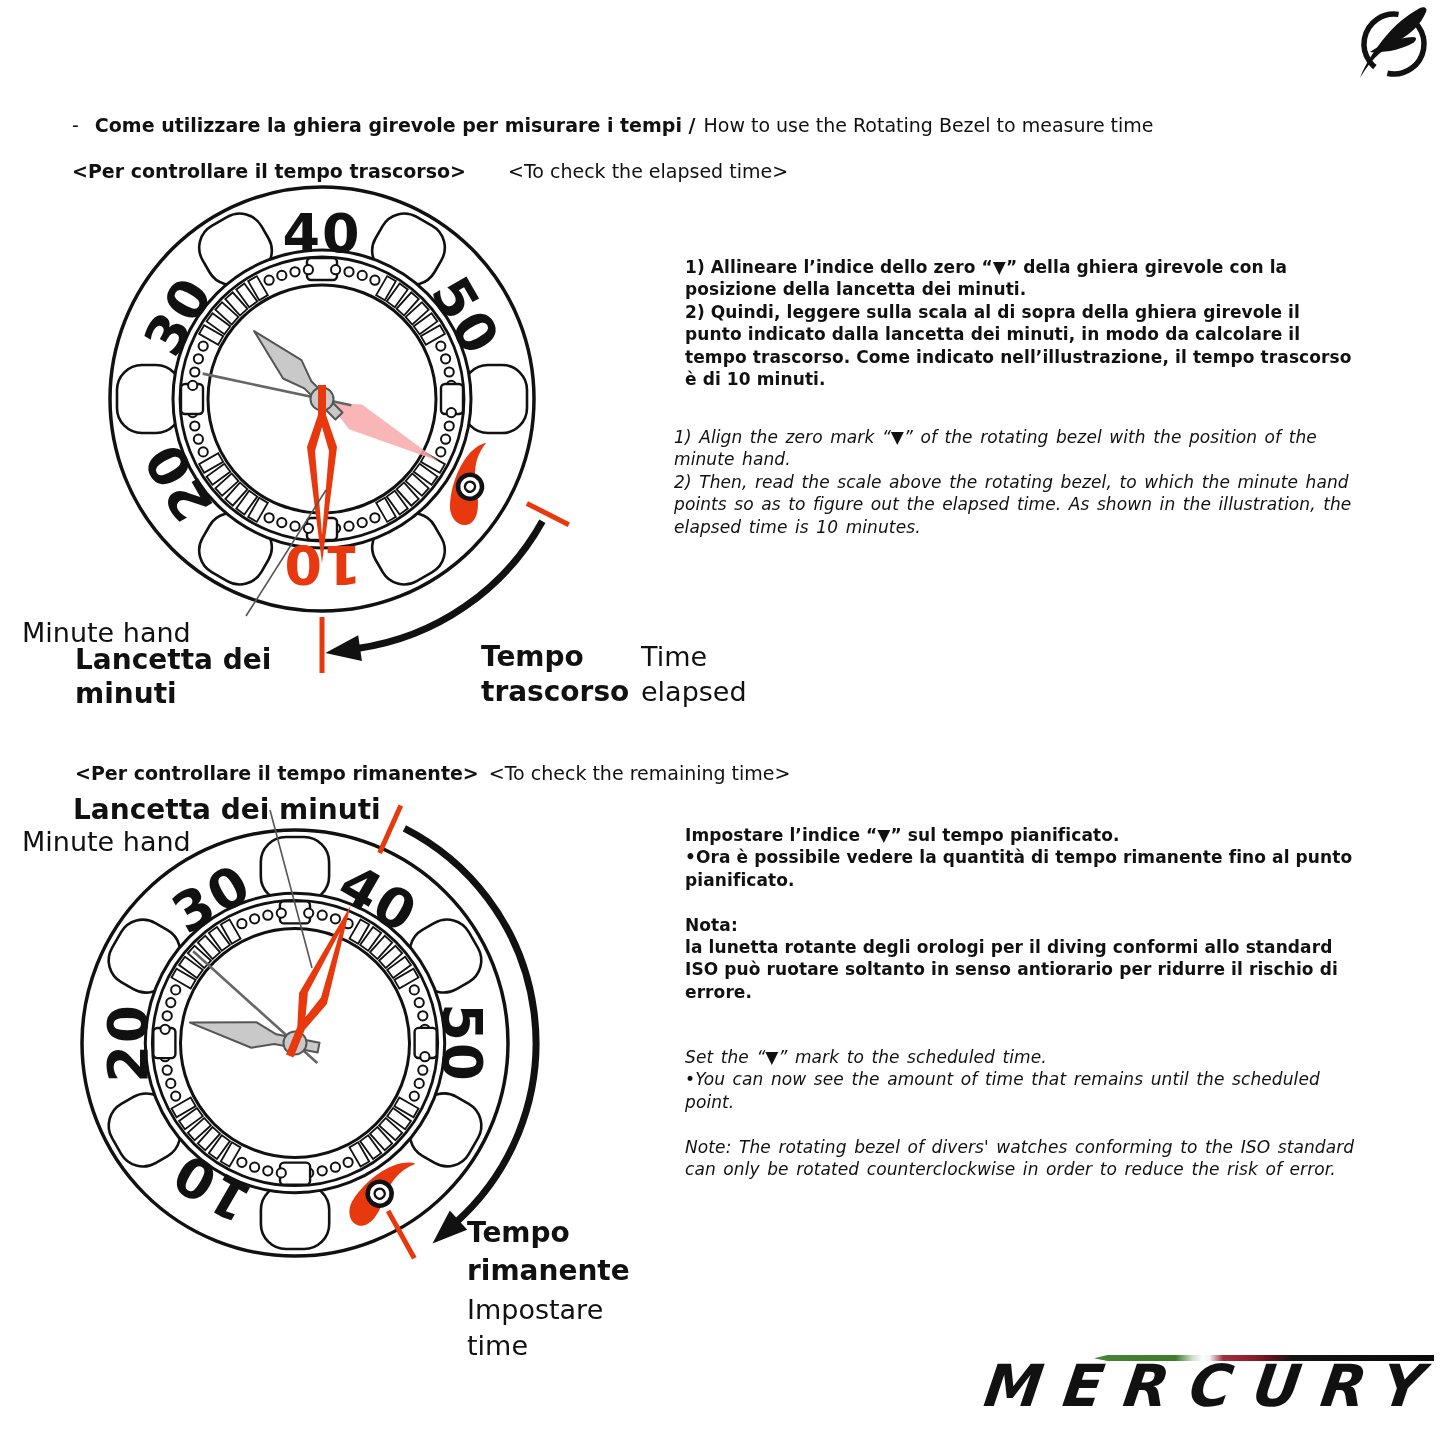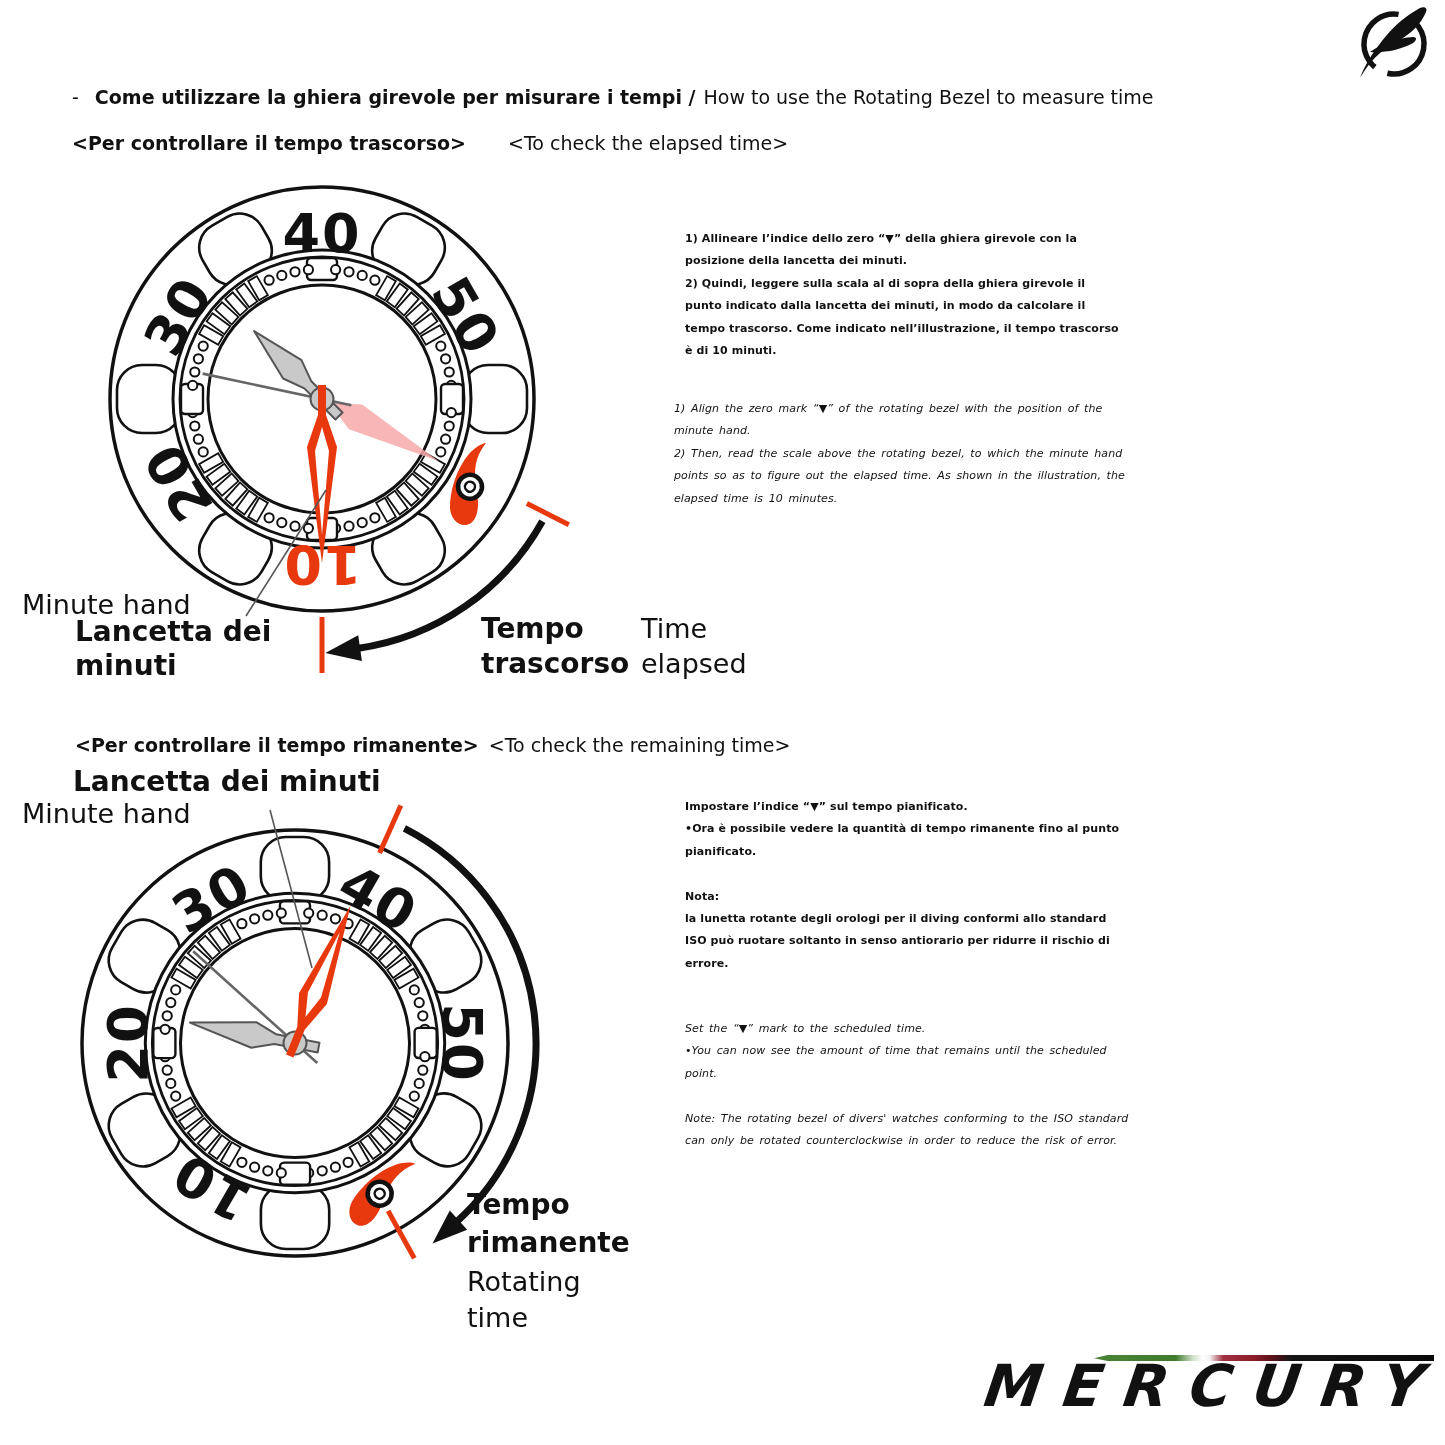--- a/index.html
+++ b/index.html
@@ -1,26 +1,26 @@
 <!DOCTYPE html>
 <html><head>
 <meta charset="utf-8">
 <style>
   html,body{margin:0;padding:0;background:#fff;}
   .canvas{position:relative;width:1445px;height:1445px;background:#fff;overflow:hidden;
           font-family:"DejaVu Sans","Liberation Sans",sans-serif;color:#111;}
   svg.art{position:absolute;left:0;top:0;pointer-events:none;}
-  .abs{position:absolute;white-space:pre-line;}
+  .abs{position:absolute;white-space:pre-line;margin-top:28px;}
   .b{font-weight:bold;}
   .title-row{left:72px;top:86px;font-size:19px;white-space:nowrap;}
   .title-row .dash{margin-right:16px;}
   .title-row .en{margin-left:8px;font-weight:normal;}
   .sec-head{font-size:19px;white-space:nowrap;}
   .sec-head .en{font-weight:normal;}
-  .body-block{width:748px;font-size:11px;line-height:22.4px;letter-spacing:.1px;}
+  .body-block{width:748px;font-size:17px;line-height:22.4px;letter-spacing:.1px;}
   .body-en{word-spacing:2px;}
   .lbl{line-height:1.25;}
   .stripe{position:absolute;left:1094px;top:1355px;width:340px;height:6px;
     background:linear-gradient(90deg,#4a8338 0%,#3e7c2b 24%,#cfe0c8 29%,#ffffff 32%,#f2f2f2 34%,#a03040 38%,#8c1c28 47%,#55121a 53%,#151515 58%,#0a0a0a 100%);
     clip-path:polygon(0 55%,4% 0,100% 0,100% 100%,4% 100%);}
   .wordmark{position:absolute;left:985px;top:1352px;font-size:58px;font-weight:bold;font-style:italic;
     letter-spacing:21px;transform:skewX(-8deg);color:#111;white-space:nowrap;}
 </style>
 </head>
 <body>
@@ -295,19 +295,19 @@
 errore.</div>
   <div class="abs body-block body-en" style="left:685px;top:1018px;font-style:italic;">Set the “▼” mark to the scheduled time.
 •You can now see the amount of time that remains until the scheduled
 point.
 
 Note: The rotating bezel of divers' watches conforming to the ISO standard
 can only be rotated counterclockwise in order to reduce the risk of error.</div>
 
   <div class="abs lbl b" style="left:467px;top:1186px;font-size:28px;line-height:38px;">Tempo
 rimanente</div>
-  <div class="abs lbl" style="left:467px;top:1264px;font-size:27px;line-height:36px;">Rotating
+  <div class="abs lbl" style="left:467px;top:1264px;font-size:27px;line-height:36px;">Impostare
 time</div>
 
   <div class="stripe"></div>
   <div class="wordmark">MERCURY</div>
 
 </div>
 
 </body></html>

